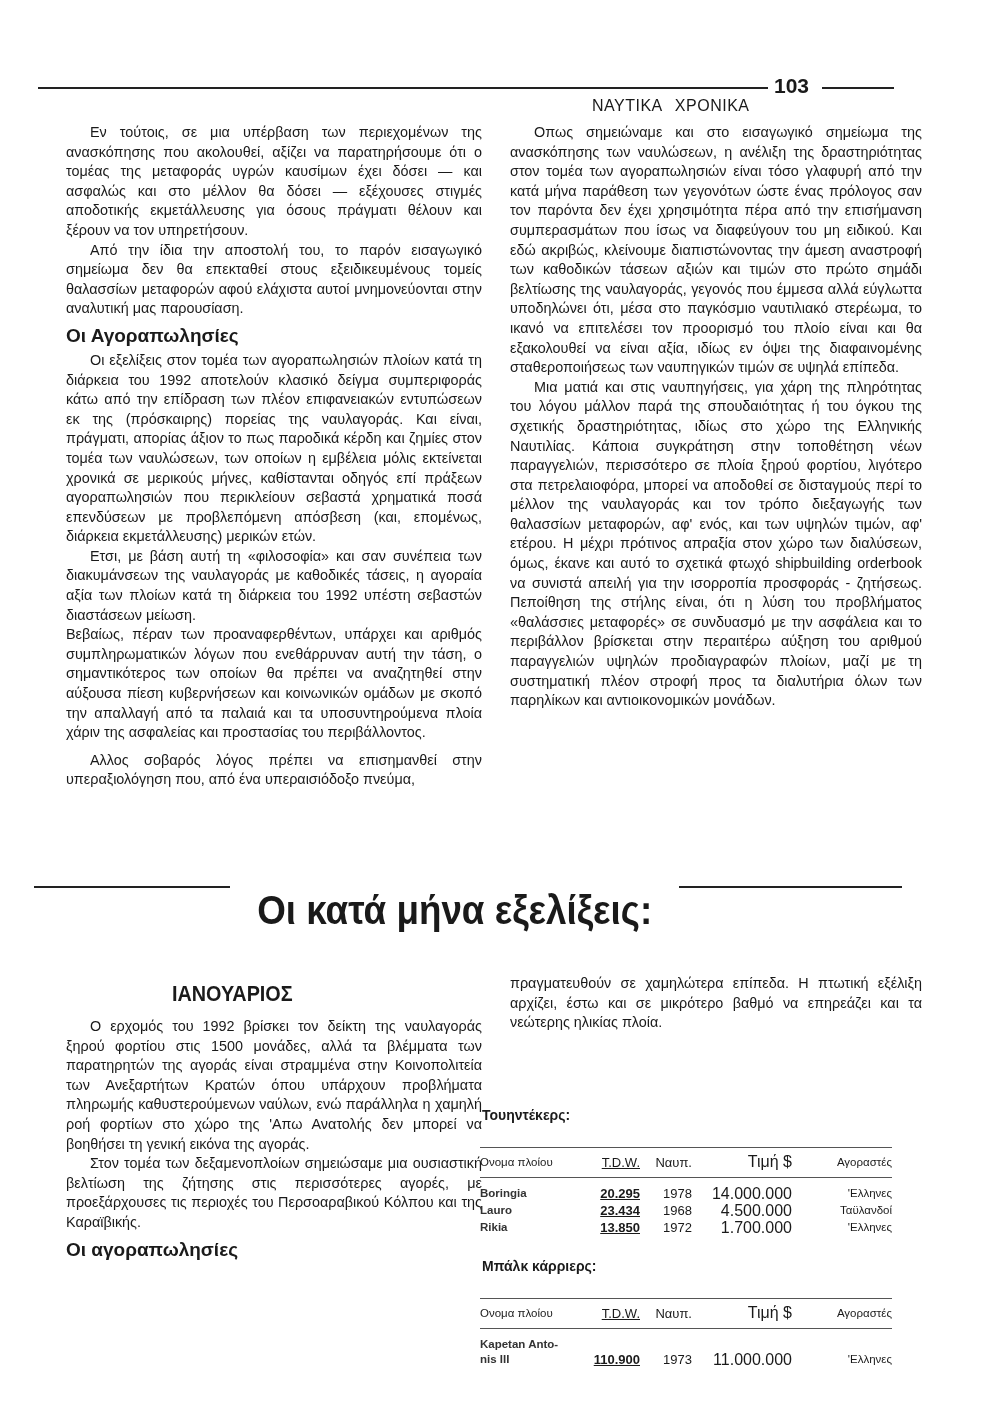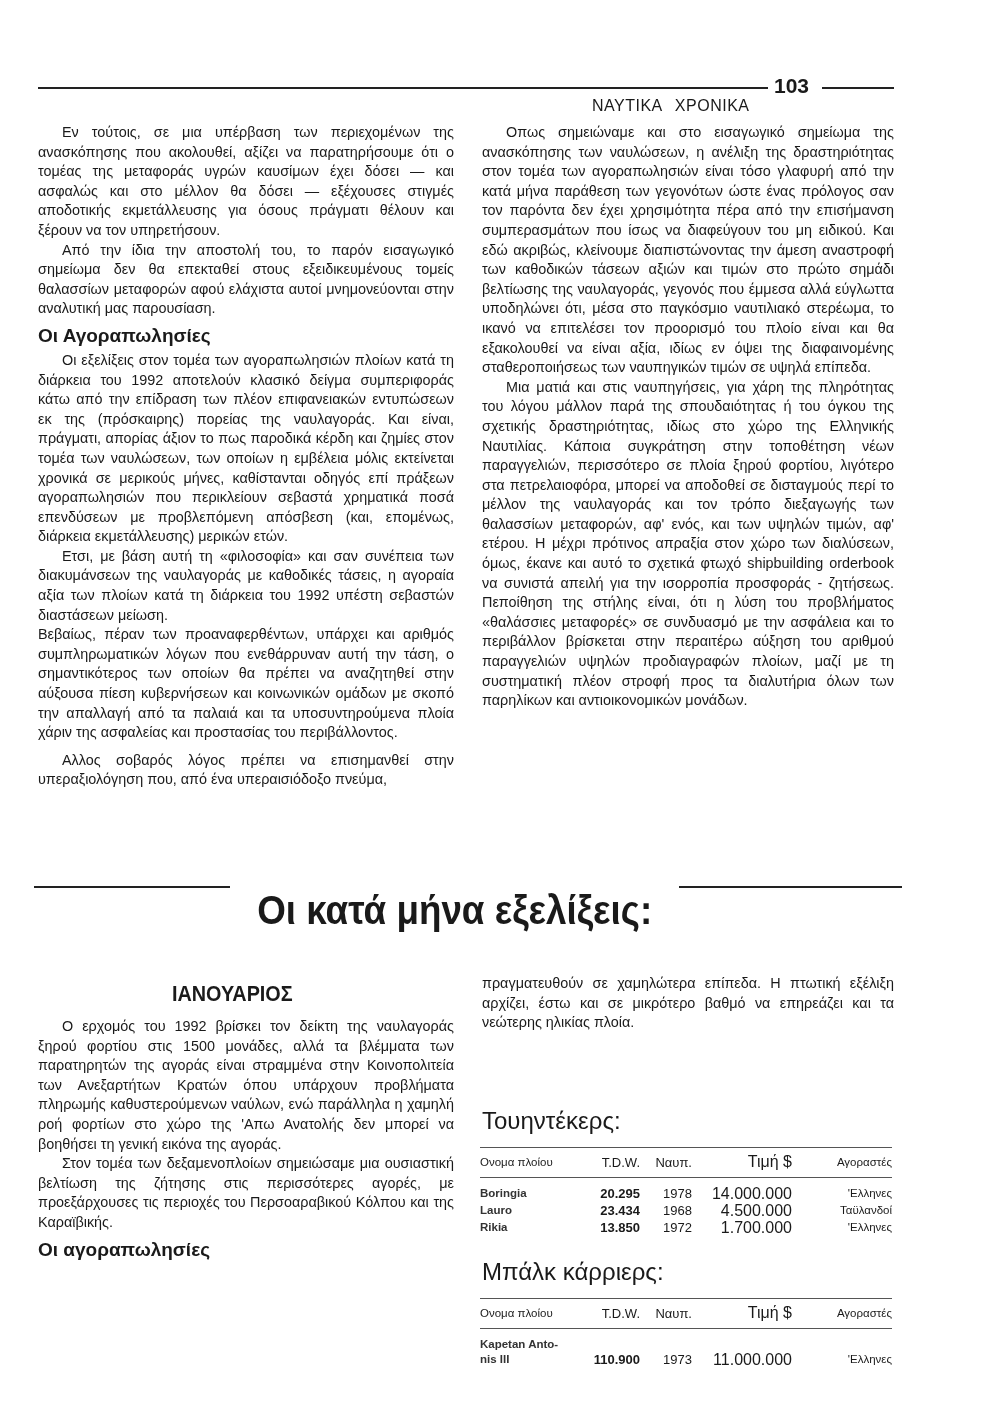--- a/index.html
+++ b/index.html
@@ -2,43 +2,43 @@
 <html><head>
 <meta charset="utf-8">
 <style>
   html, body { margin: 0; padding: 0; background: #ffffff; }
   body { width: 1000px; height: 1414px; position: relative; overflow: hidden;
          font-family: "Liberation Sans", sans-serif; color: #1a1a1a; }
   .header-rule-left { position: absolute; left: 38px; top: 87px; width: 730px; height: 2px; background: #222; }
   .header-rule-right { position: absolute; left: 822px; top: 87px; width: 72px; height: 2px; background: #222; }
   .page-number { position: absolute; left: 774px; top: 74px; font-size: 21px; font-weight: bold; letter-spacing: 0px; }
   .running-title { position: absolute; left: 592px; top: 97px; font-size: 16px; letter-spacing: 0.5px; word-spacing: 8px; }
-  .col { position: absolute; font-size: 14.4px; line-height: 19.6px; text-align: justify; }
+  .col { position: absolute; font-size: 14.4px; line-height: 19.6px; text-align: justify; margin-left: 28px; }
   .col p { margin: 0; text-indent: 24px; }
   .col p.noindent { text-indent: 0; }
   .col p.gap { margin-top: 8px; }
   .col h3 { margin: 6px 0 4px 0; font-size: 19px; font-weight: bold; line-height: 22px; }
   #col1 { left: 38px; top: 123px; width: 416px; }
   #col2 { left: 482px; top: 123px; width: 412px; }
   .big-title-row { position: absolute; left: 34px; top: 886px; width: 868px; height: 54px; display: flex; align-items: flex-start; }
   .title-line { height: 2px; background: #222; margin-bottom: 14px; }
   .title-line.left { width: 196px; }
   .title-line.right { flex: 1; }
   .big-title { font-family: "Liberation Sans", sans-serif; font-size: 40px; font-weight: bold; padding: 0 10px; transform: scaleX(0.92); transform-origin: center; white-space: nowrap; line-height: 48px; }
   .month-title { position: absolute; left: 172px; top: 981px; font-size: 22px; font-weight: bold; transform: scaleX(0.9); transform-origin: left; }
   #col3 { left: 38px; top: 1017px; width: 416px; }
   #col4 { left: 482px; top: 974px; width: 412px; }
-  .section-h { position: absolute; font-size: 24px; font-weight: normal; }
+  .section-h { position: absolute; font-size: 14px; font-weight: bold; }
   #tanker-heading { left: 482px; top: 1107px; }
   #bulk-heading { left: 482px; top: 1258px; }
   table.ships { position: absolute; left: 480px; width: 412px; border-collapse: collapse; font-size: 11.5px; }
   table.ships th { font-weight: normal; padding: 5px 0 6px 0; border-top: 1.5px solid #555; border-bottom: 1.5px solid #555; }
   table.ships td { padding: 1px 0; line-height: 15px; }
   table.ships .c-name { text-align: left; width: 90px; }
-  table.ships .c-tdw { text-align: right; width: 70px; font-size: 13px; }
+  table.ships .c-tdw { text-align: right; width: 70px; font-size: 13px; text-decoration: underline; }
   table.ships .c-yr { text-align: right; width: 52px; font-size: 13px; }
   table.ships .c-price { text-align: right; width: 100px; font-size: 16px; }
   table.ships .c-buy { text-align: right; width: 100px; }
   table.ships td.c-name { font-weight: bold; color: #333; }
   table.ships td.c-tdw { font-weight: bold; }
   table.ships tr.first td { padding-top: 8px; }
   #tanker-table { top: 1147px; }
   #bulk-table { top: 1298px; }
 </style>
 </head>

